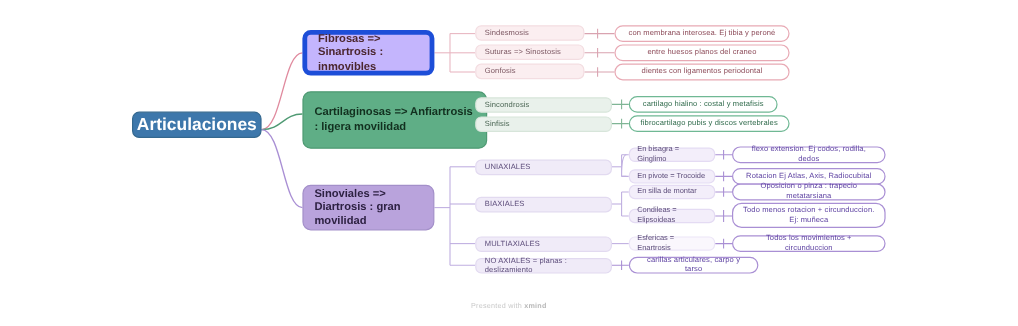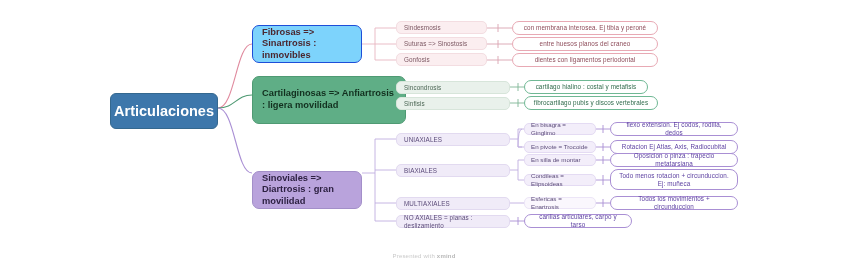--- a/index.html
+++ b/index.html
@@ -34,21 +34,21 @@
     justify-content:center;
   }
 
   
   .lvl2 {
     font-size:9.3px;
     font-weight:bold;
     padding:0 9px;
     border-radius:7px;
   }
-  .lvl2.pink   { background:#7dd3fc; border:1px solid #1d4ed8; color:#4b2730; }
+  .lvl2.pink   { background:#c4b5fd; border:4px solid #1d4ed8; color:#4b2730; }
   .lvl2.green  { background:#5fae86; border:1px solid #4f9a73; color:#12301f; }
   .lvl2.purple { background:#b9a3dc; border:1px solid #a38fc9; color:#2d2142; }
 
   
   .lvl3 {
     font-size:6.3px;
     padding:0 7px;
     border-radius:5px;
     letter-spacing:.1px;
   }
@@ -134,41 +134,41 @@
     <path d="M518 160 H 524 M518 180 H 524" stroke="#bfaee0" stroke-width=".9" fill="none"></path>
     <path d="M596 160 H 603 M603 156 V 164 M603 160 H 610" stroke="#a98fd4" stroke-width=".9" fill="none"></path>
     <path d="M596 180 H 603 M603 175 V 185 M603 180 H 610" stroke="#a98fd4" stroke-width=".9" fill="none"></path>
 
     <path d="M510 203 H 524" stroke="#bfaee0" stroke-width=".9" fill="none"></path>
     <path d="M596 203 H 603 M603 199 V 207 M603 203 H 610" stroke="#a98fd4" stroke-width=".9" fill="none"></path>
 
     <path d="M510 221 H 518 M518 217 V 225 M518 221 H 524" stroke="#a98fd4" stroke-width=".9" fill="none"></path>
   </svg>
 
-  <div class="node root" style="left:110px; top:93px; width:108px; height:36px;text-align:center;">Articulaciones</div>
+  <div class="node root" style="left:110px; top:93px; width:108px; height:22px;text-align:center;">Articulaciones</div>
 
   <div class="node lvl2 pink" style="left:252px; top:25px; width:110px; height:38px;">Fibrosas =&gt; Sinartrosis : inmovibles</div>
 
   <div class="node lvl3 pink" style="left:396px; top:21px; width:91px; height:13px;">Sindesmosis</div>
   <div class="node lvl3 pink" style="left:396px; top:37px; width:91px; height:13px;">Suturas =&gt; Sinostosis</div>
   <div class="node lvl3 pink" style="left:396px; top:53px; width:91px; height:13px;">Gonfosis</div>
 
   <div class="node leaf pink" style="left:512px; top:21px; width:146px; height:14px;">con membrana interosea. Ej tibia y peroné</div>
   <div class="node leaf pink" style="left:512px; top:37px; width:146px; height:14px;">entre huesos planos del craneo</div>
   <div class="node leaf pink" style="left:512px; top:53px; width:146px; height:14px;">dientes con ligamentos periodontal</div>
 
   <div class="node lvl2 green" style="left:252px; top:76px; width:154px; height:48px;">Cartilaginosas =&gt; Anfiartrosis : ligera movilidad</div>
 
   <div class="node lvl3 green" style="left:396px; top:81px; width:114px; height:13px;">Sincondrosis</div>
   <div class="node lvl3 green" style="left:396px; top:97px; width:114px; height:13px;">Sinfisis</div>
 
   <div class="node leaf green" style="left:524px; top:80px; width:124px; height:14px;">cartilago hialino : costal y metafisis</div>
   <div class="node leaf green" style="left:524px; top:96px; width:134px; height:14px;">fibrocartilago pubis y discos vertebrales</div>
 
-  <div class="node lvl2 purple" style="left:252px; top:154px; width:110px; height:38px;margin-top:17px;">Sinoviales =&gt; Diartrosis : gran movilidad</div>
+  <div class="node lvl2 purple" style="left:252px; top:154px; width:110px; height:38px;">Sinoviales =&gt; Diartrosis : gran movilidad</div>
 
   <div class="node lvl3 purple" style="left:396px; top:133px; width:114px; height:13px;">UNIAXIALES</div>
   <div class="node lvl3 purple" style="left:396px; top:164px; width:114px; height:13px;">BIAXIALES</div>
   <div class="node lvl3 purple" style="left:396px; top:197px; width:114px; height:13px;">MULTIAXIALES</div>
   <div class="node lvl3 purple" style="left:396px; top:215px; width:114px; height:13px;">NO AXIALES = planas : deslizamiento</div>
 
   <div class="node sub" style="left:524px; top:123px; width:72px; height:12px;">En bisagra = Ginglimo</div>
   <div class="node sub" style="left:524px; top:141px; width:72px; height:12px;">En pivote = Trocoide</div>
   <div class="node leaf purple" style="left:610px; top:122px; width:128px; height:14px;">flexo extension. Ej codos, rodilla, dedos</div>
   <div class="node leaf purple" style="left:610px; top:140px; width:128px; height:14px;">Rotacion Ej Atlas, Axis, Radiocubital</div>

